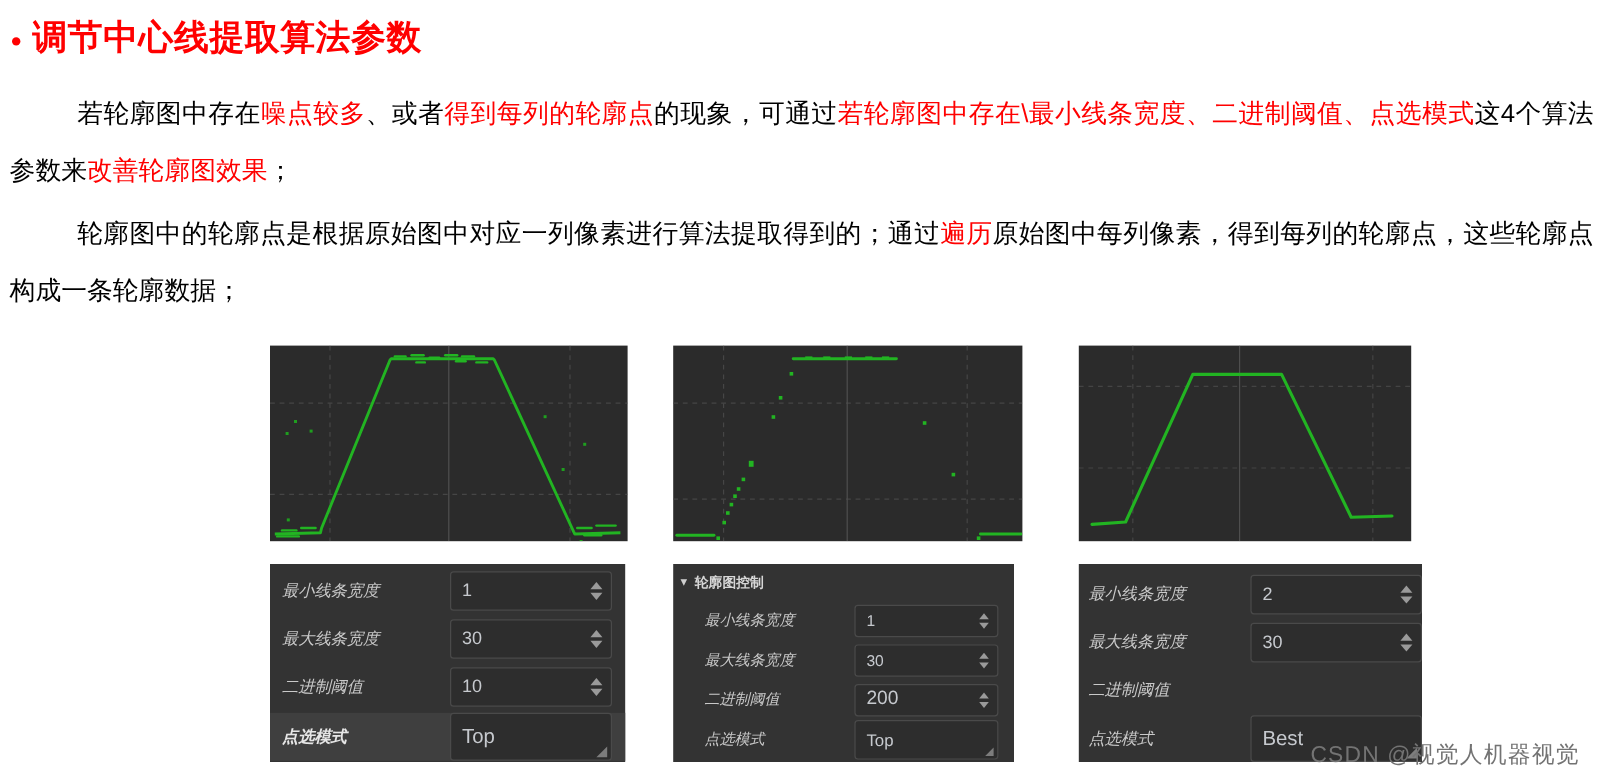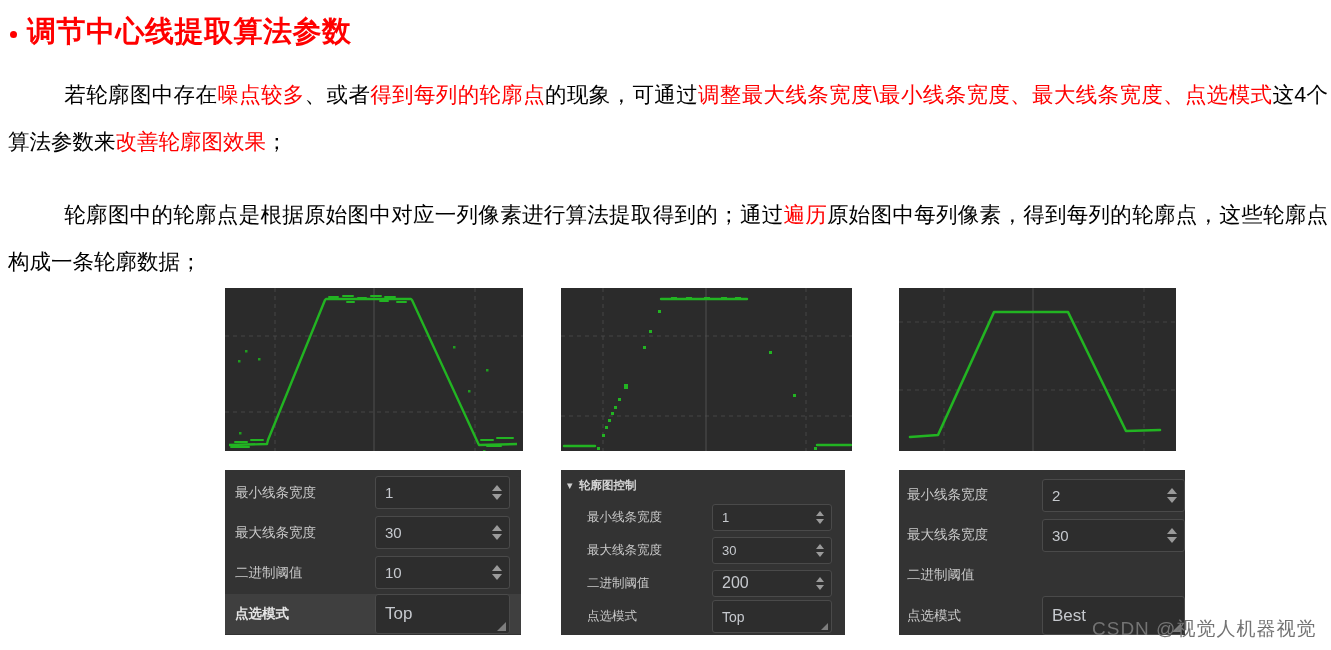--- a/index.html
+++ b/index.html
@@ -45,21 +45,21 @@
     left: 8px;
     width: 1320px;
     font-size: 21.5px;
     line-height: 47px;
     color: #000000;
     text-align: justify;
     text-justify: inter-character;
     white-space: normal;
   }
   #para1 { top: 72px; }
-  #para2 { top: 192px; }
+  #para2 { top: 172px; }
   .indent { display: inline-block; width: 56px; }
   .red { color: #ff0000; }
 
   
   .plot {
     position: absolute;
     background: #2b2b2b;
     overflow: hidden;
   }
   .plot svg { display: block; }
@@ -89,20 +89,21 @@
   .prow {
     display: flex;
     align-items: center;
     box-sizing: border-box;
   }
   .prow .plabel {
     color: #c9c9c9;
     font-size: 13.5px;
     white-space: nowrap;
     overflow: hidden;
+    font-style: italic;
   }
   .prow.highlight { background: #3f3f3f; }
   .prow.highlight .plabel { color: #e6e6e6; }
 
   .field {
     position: relative;
     box-sizing: border-box;
     background: #2d2d2d;
     border: 1px solid #4a4a4a;
     border-radius: 3px;
@@ -157,21 +158,21 @@
 </style>
 </head>
 <body>
 
 <div id="heading">
   <span class="bullet"></span>
   <span>调节中心线提取算法参数</span>
 </div>
 
 <div class="para" id="para1">
-  <span class="indent"></span><span class="runs"><span>若轮廓图中存在</span><span class="red">噪点较多</span><span>、或者</span><span class="red">得到每列的轮廓点</span><span>的现象，可通过</span><span class="red">调整最大线条宽度\最小线条宽度、最大线条宽度、点选模式</span><span>这4个算法参数来</span><span class="red">改善轮廓图效果</span><span>；</span></span>
+  <span class="indent"></span><span class="runs"><span>若轮廓图中存在</span><span class="red">噪点较多</span><span>、或者</span><span class="red">得到每列的轮廓点</span><span>的现象，可通过</span><span class="red">若轮廓图中存在\最小线条宽度、二进制阈值、点选模式</span><span>这4个算法参数来</span><span class="red">改善轮廓图效果</span><span>；</span></span>
 </div>
 <div class="para" id="para2">
   <span class="indent"></span><span class="runs"><span>轮廓图中的轮廓点是根据原始图中对应一列像素进行算法提取得到的；通过</span><span class="red">遍历</span><span>原始图中每列像素，得到每列的轮廓点，这些轮廓点构成一条轮廓数据；</span></span>
 </div>
 
 <div class="plot" style="left:225px; top:288px; width:298px; height:163px;">
   <svg width="298" height="163" viewBox="0 0 298 163">
     <g stroke="#464646" stroke-width="1">
       <line x1="0" y1="48" x2="298" y2="48" stroke-dasharray="4 4"></line>
       <line x1="0" y1="124" x2="298" y2="124" stroke-dasharray="4 4"></line>

